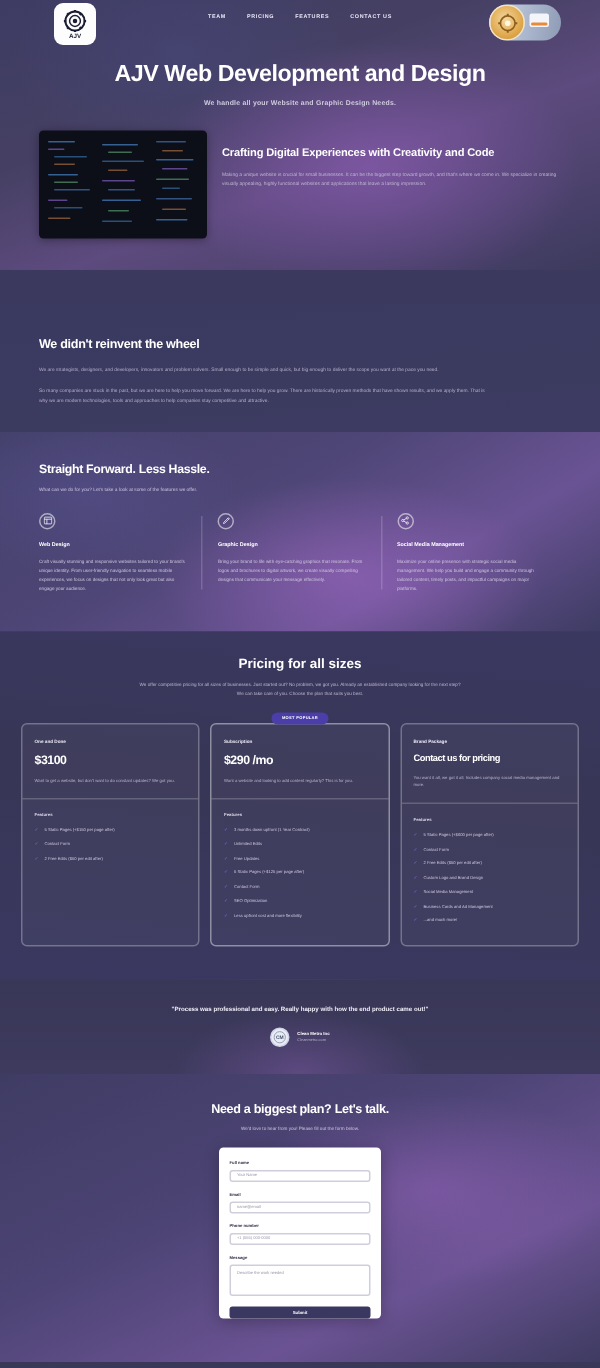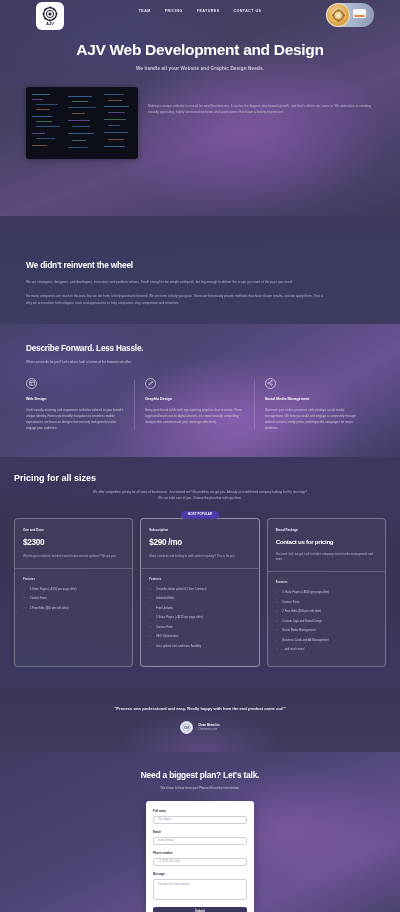--- a/index.html
+++ b/index.html
@@ -8,21 +8,21 @@
     font-family:"Liberation Sans", sans-serif;
     background:#3b3a5e;
     color:#ffffff;
     overflow:hidden;
   }
   .page { width:400px; height:912px; position:relative; overflow:hidden; }
 
   
   .hero {
     position:relative;
-    height:216px;
+    height:180px;
     background:
       radial-gradient(ellipse 200px 120px at 62% 62%, rgba(150,96,190,0.55), transparent 70%),
       radial-gradient(ellipse 160px 100px at 30% 20%, rgba(70,70,120,0.6), transparent 70%),
       linear-gradient(160deg,#3e3c63 0%,#454063 35%,#5d4a7e 60%,#3c3a5d 100%);
   }
   .navbar {
     display:flex; align-items:center; height:28px; padding:3px 10px 0 10px;
     position:relative;
   }
   .logo {
@@ -126,21 +126,21 @@
     margin-bottom:8px;
   }
   .serv-title { font-size:3.6px; font-weight:800; color:#ffffff; }
   .serv-body { margin-top:6px; font-size:3.1px; line-height:1.95; color:#cdc6de; }
 
   
   .sec-price {
     padding:16px 14px 22px 14px;
     background:linear-gradient(185deg,#3a3860 0%,#383656 45%,#3a3860 100%);
   }
-  .price-h { font-size:9px; font-weight:800; }
+  .price-h { text-align:center; font-size:9px; font-weight:800; }
   .price-sub {
     text-align:center; margin:7px auto 0 auto; max-width:215px;
     font-size:3.1px; line-height:1.85; color:#bdb7d1;
   }
   .price-grid { display:flex; gap:7px; margin-top:16px; position:relative; }
   .pop-badge {
     position:absolute; left:50%; transform:translateX(-50%); top:-7px;
     background:#4b3ea8; color:#fff; font-size:2.7px; font-weight:700;
     padding:2.5px 7px; border-radius:8px; letter-spacing:0.2px;
     white-space:nowrap; z-index:3;
@@ -304,33 +304,34 @@
         <div class="line" style="left:82px;top:13px;width:14px;background:#8a5a3a"></div>
         <div class="line" style="left:78px;top:19px;width:25px;background:#3d6fa8"></div>
         <div class="line" style="left:82px;top:25px;width:17px;background:#6b4fa0"></div>
         <div class="line" style="left:78px;top:32px;width:22px;background:#4a7f5e"></div>
         <div class="line" style="left:82px;top:38px;width:12px;background:#2f5c8a"></div>
         <div class="line" style="left:78px;top:45px;width:24px;background:#3a5f94"></div>
         <div class="line" style="left:82px;top:52px;width:16px;background:#8a5a3a"></div>
         <div class="line" style="left:78px;top:59px;width:21px;background:#3d6fa8"></div>
       </div>
       <div class="intro-text">
+        <div class="intro-h">Crafting Digital Experiences with Creativity and Code</div>
         <p class="intro-p">Making a unique website is crucial for small businesses. It can be the biggest step toward growth, and that's where we come in. We specialize in creating visually appealing, highly functional websites and applications that leave a lasting impression.</p>
       </div>
     </div>
   </section>
 
   <section class="sec-wheel">
     <h2 class="wheel-h">We didn't reinvent the wheel</h2>
     <p class="wheel-p">We are strategists, designers, and developers, innovators and problem solvers. Small enough to be simple and quick, but big enough to deliver the scope you want at the pace you need.</p>
     <p class="wheel-p">So many companies are stuck in the past, but we are here to help you move forward. We are here to help you grow. There are historically proven methods that have shown results, and we apply them. That is why we are modern technologies, tools and approaches to help companies stay competitive and attractive.</p>
   </section>
 
   <section class="sec-serv">
-    <h2 class="serv-h">Describe Forward. Less Hassle.</h2>
+    <h2 class="serv-h">Straight Forward. Less Hassle.</h2>
     <p class="serv-sub">What can we do for you? Let's take a look at some of the features we offer.</p>
 
     <div class="serv-grid">
 
       <div class="serv-col">
         <div class="serv-icon">
           <svg width="6" height="6" viewBox="0 0 12 12" aria-hidden="true">
             <rect x="1" y="1.5" width="10" height="9" rx="1" fill="none" stroke="#fff" stroke-width="1"></rect>
             <line x1="1" y1="4.3" x2="11" y2="4.3" stroke="#fff" stroke-width="1"></line>
             <line x1="4.5" y1="4.3" x2="4.5" y2="10.5" stroke="#fff" stroke-width="1"></line>
@@ -370,21 +371,21 @@
 
   <section class="sec-price">
     <h2 class="price-h">Pricing for all sizes</h2>
     <p class="price-sub">We offer competitive pricing for all sizes of businesses. Just started out? No problem, we got you. Already an established company looking for the next step? We can take care of you. Choose the plan that suits you best.</p>
 
     <div class="price-grid">
       <div class="pop-badge">MOST POPULAR</div>
 
       <div class="pcard">
         <div class="pcard-tag">One and Done</div>
-        <div class="pcard-price">$2300</div>
+        <div class="pcard-price">$3100</div>
         <p class="pcard-desc">Want to get a website, but don't want to do constant updates? We got you.</p>
         <div class="pcard-div"></div>
         <div class="feat-label">Features</div>
         <ul class="feat-list">
           <li>
               <span class="check">✓</span>
               <span>5 Static Pages (+$150 per page after)</span>
             </li>
           <li>
               <span class="check">✓</span>

